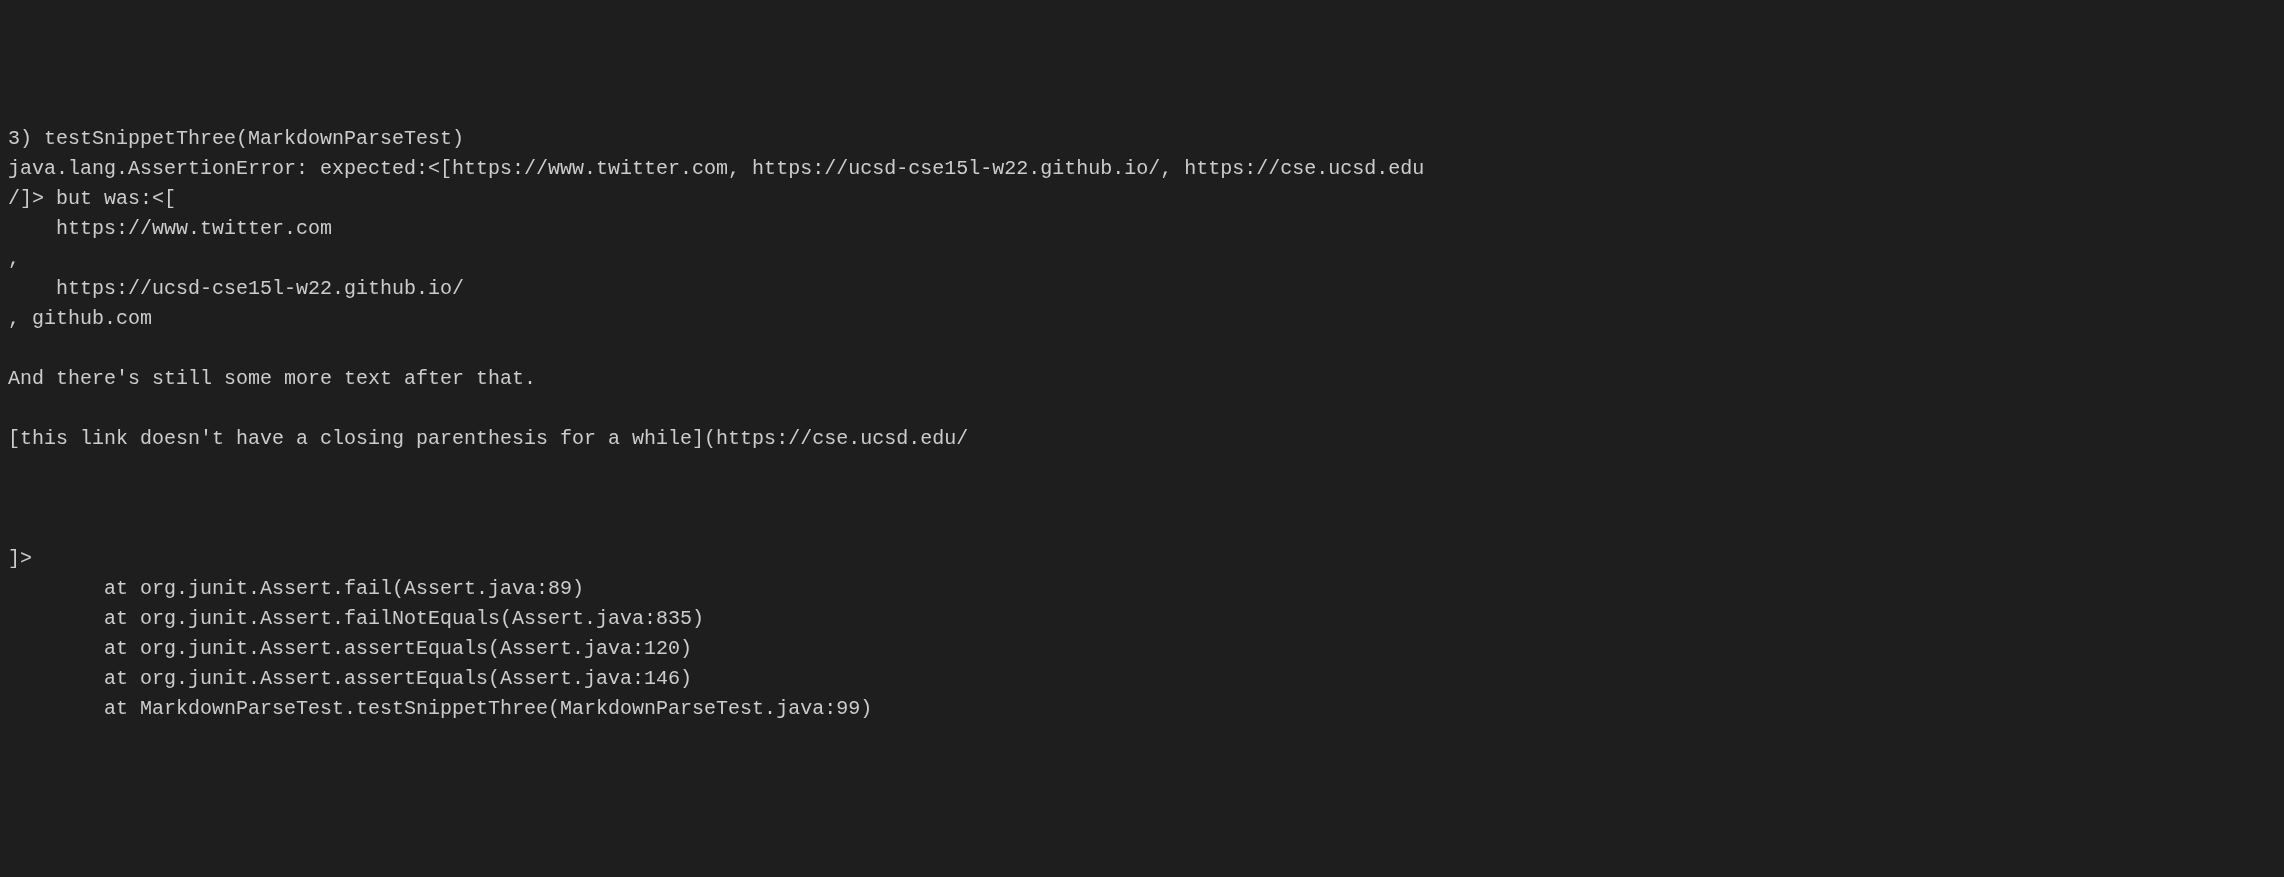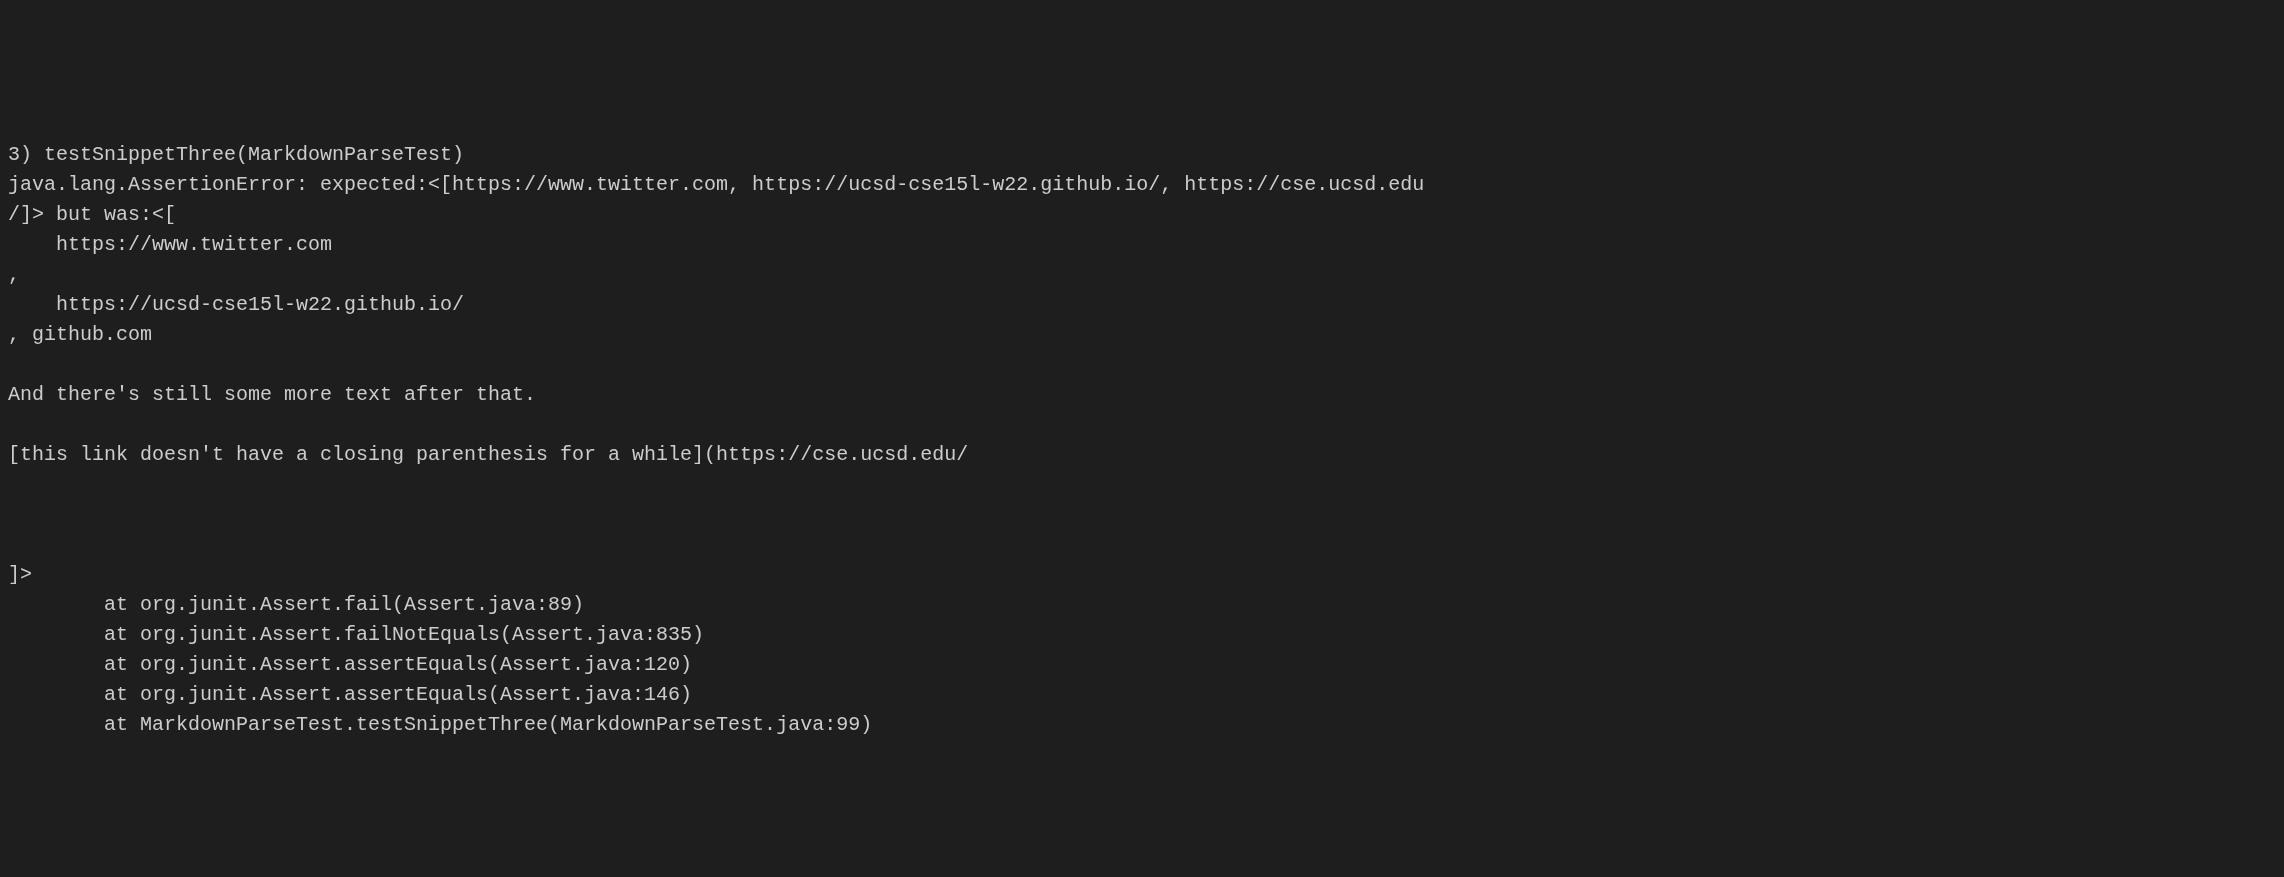--- a/index.html
+++ b/index.html
@@ -14,21 +14,20 @@
       font-size: 20px;
       line-height: 1.5;
       padding: 4px 8px;
       white-space: pre;
       overflow-x: auto;
       width: 2284px;
       height: 877px;
     }
     .terminal-output {
       white-space: pre;
-      margin-top: 16px;
     }
   </style>
 </head>
 <body>
 
 
 
 <div class="terminal-output"><span>3) testSnippetThree(MarkdownParseTest)</span>
 <span>java.lang.AssertionError: expected:&lt;[https://www.twitter.com, https://ucsd-cse15l-w22.github.io/, https://cse.ucsd.edu</span>
 <span>/]&gt; but was:&lt;[</span>

